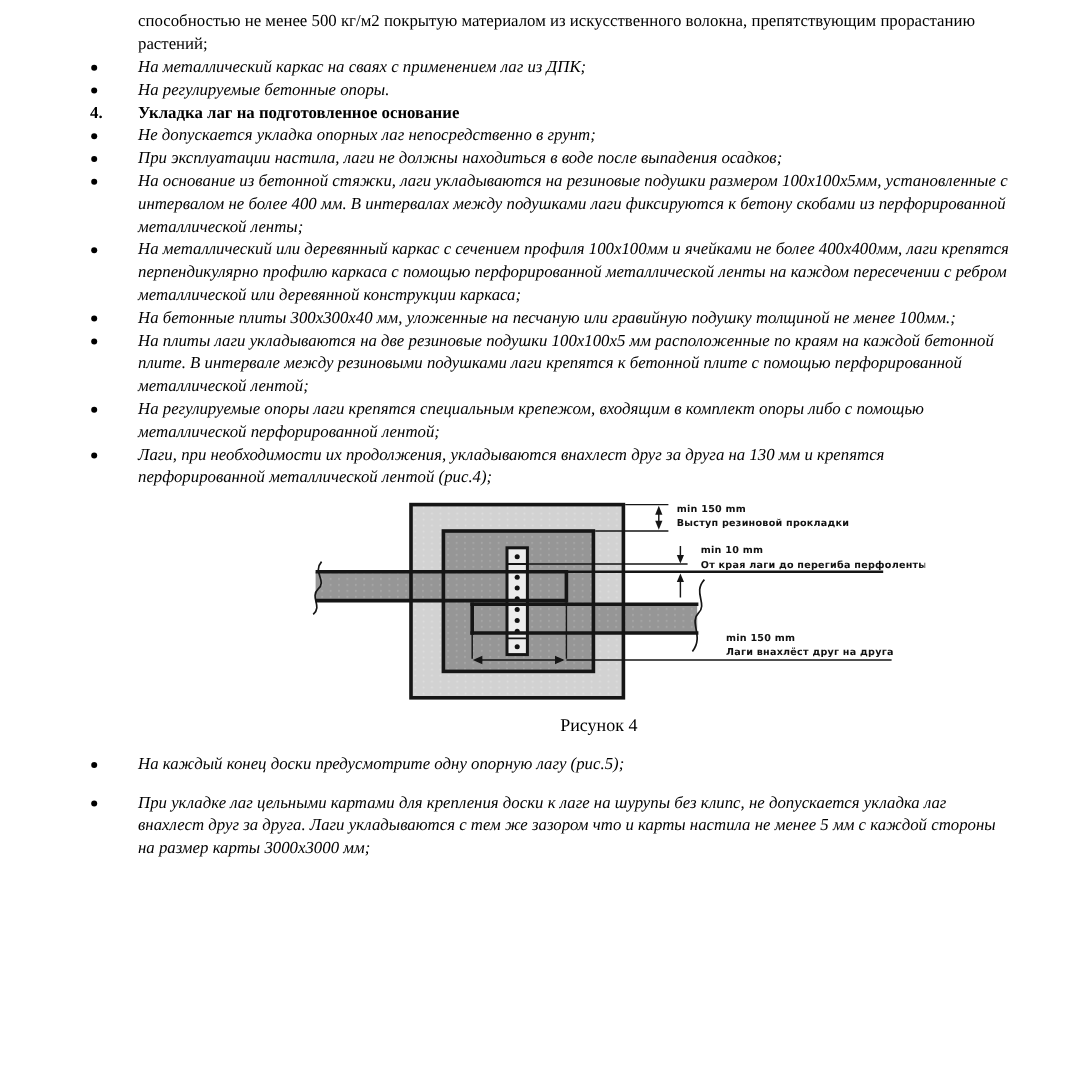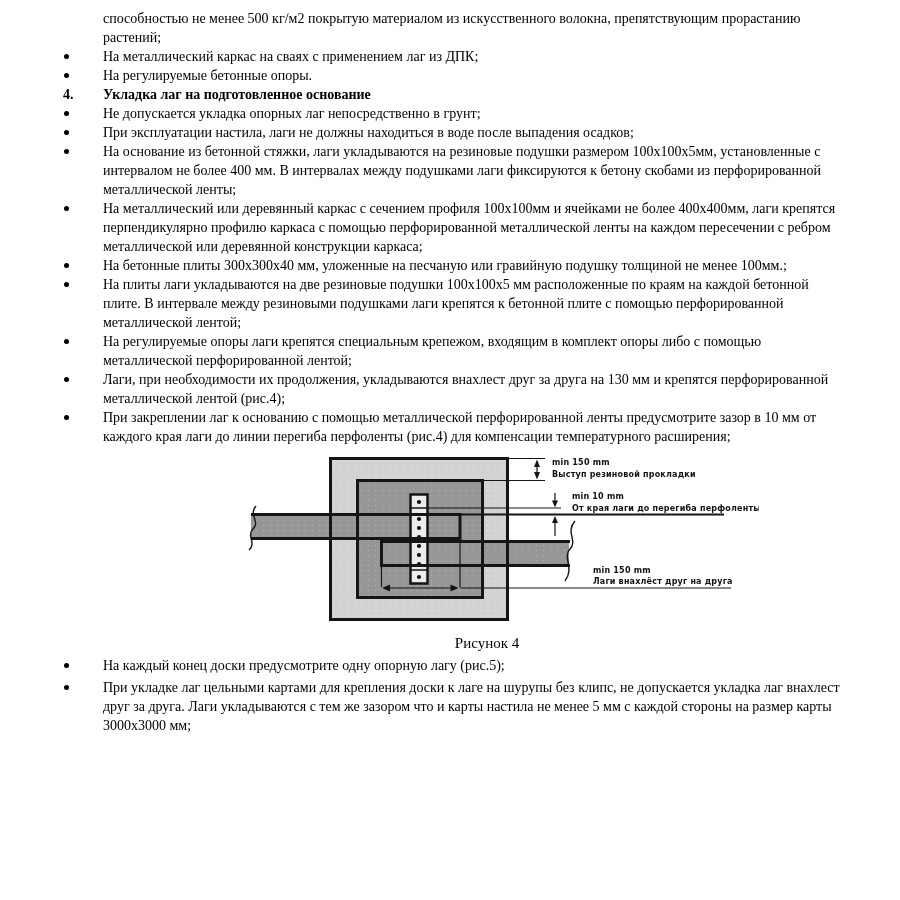--- a/index.html
+++ b/index.html
@@ -4,28 +4,29 @@
 <style>
   html,body{margin:0;padding:0;background:#ffffff;}
   .page{
     position:relative;
     width:900px;height:900px;
     box-sizing:border-box;
     padding-top:9px;
     font-family:"Liberation Serif","DejaVu Serif",serif;
     font-size:14px;line-height:19px;color:#000;
     overflow:hidden;
+    padding-left:12px;
   }
   .txt{margin:0 59px 0 103px;position:relative;}
-  .li{margin:0 59px 0 103px;position:relative;}
+  .li{margin:0 59px 0 103px;position:relative;font-style:italic;}
   .li .marker{
     position:absolute;left:-39px;top:7px;
     width:5px;height:5px;border-radius:50%;background:#000;
   }
-  .b-item{margin-top:3px;}
+  .b-item{margin-top:13px;}
   .heading{font-weight:bold;}
   .heading .num{position:absolute;left:-40px;top:0;}
   .figure-wrap{position:relative;width:900px;height:188px;margin-left:19px;}
   .figure-wrap svg{position:absolute;left:180px;top:3px;}
   .caption{
     width:900px;text-align:center;transform:translateX(37px);
     font-size:15px;
   }
   .ann{
     font-family:"DejaVu Sans","Liberation Sans",sans-serif;
@@ -77,24 +78,20 @@
     <span class="marker"></span>
     <span>На плиты лаги укладываются на две резиновые подушки 100х100х5 мм расположенные по краям на каждой бетонной плите. В интервале между резиновыми подушками лаги крепятся к бетонной плите с помощью перфорированной металлической лентой;</span>
   </div>
   <div class="li">
     <span class="marker"></span>
     <span>На регулируемые опоры лаги крепятся специальным крепежом, входящим в комплект опоры либо с помощью металлической перфорированной лентой;</span>
   </div>
   <div class="li">
     <span class="marker"></span>
     <span>Лаги, при необходимости их продолжения, укладываются внахлест друг за друга на 130 мм и крепятся перфорированной металлической лентой (рис.4);</span>
-  </div>
-  <div class="li">
-    <span class="marker"></span>
-    <span>При закреплении лаг к основанию с помощью металлической перфорированной ленты предусмотрите зазор в 10 мм от каждого края лаги до линии перегиба перфоленты (рис.4) для компенсации температурного расширения;</span>
   </div>
 
   <div class="figure-wrap">
     <svg width="560" height="185" viewBox="0 0 560 185">
       <defs>
         <pattern id="dotsMid" width="7" height="5" patternUnits="userSpaceOnUse">
           <circle cx="1.5" cy="1.5" r="0.8" fill="#a9a9a9"></circle>
         </pattern>
         <pattern id="dotsLight" width="7" height="5" patternUnits="userSpaceOnUse">
           <circle cx="2" cy="2" r="0.8" fill="#dedede"></circle>

